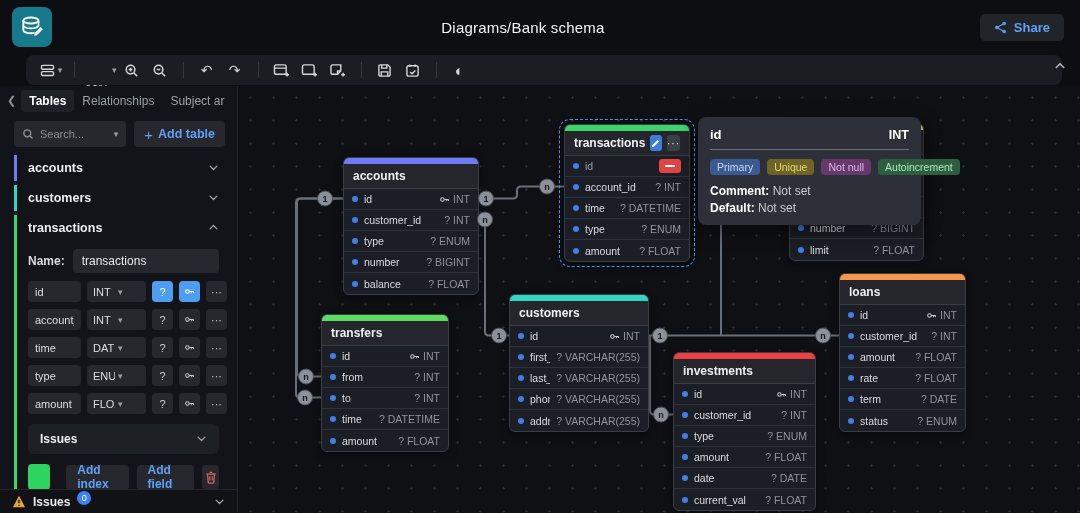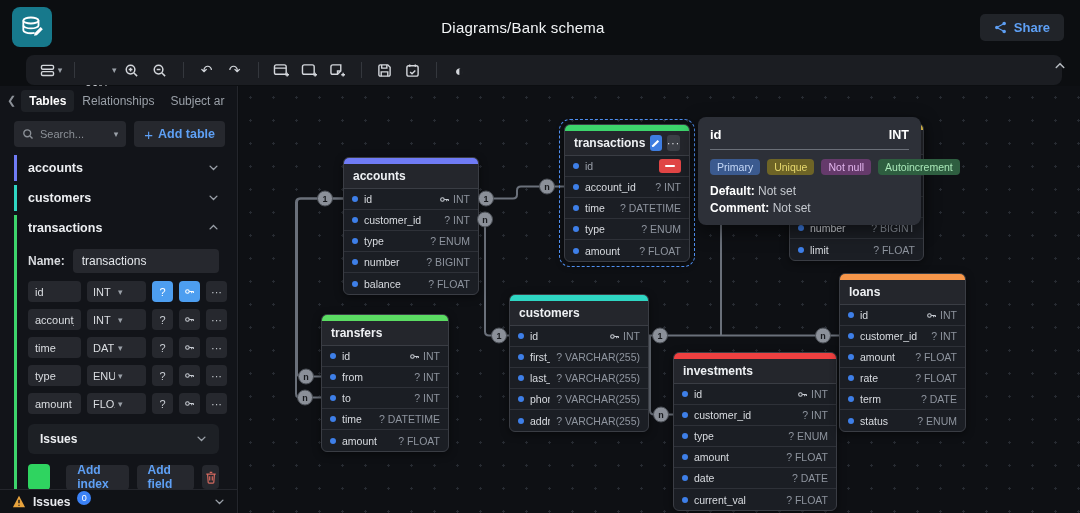--- a/index.html
+++ b/index.html
@@ -423,22 +423,22 @@
         <span class="tt-field">id</span>
         <span class="tt-type">INT</span>
       </div>
       <div class="tt-div"></div>
       <div class="tt-badges" id="tt-badges">
           <span class="tt-badge" style="background: rgb(59, 90, 143); color: rgb(197, 216, 247);">Primary</span>
           <span class="tt-badge" style="background: rgb(110, 100, 38); color: rgb(230, 216, 110);">Unique</span>
           <span class="tt-badge" style="background: rgb(101, 58, 107); color: rgb(227, 181, 238);">Not null</span>
           <span class="tt-badge" style="background: rgb(46, 94, 64); color: rgb(169, 232, 184);">Autoincrement</span>
         </div>
+      <div class="tt-line"><b>Comment:</b> <span>Not set</span></div>
       <div class="tt-line"><b>Default:</b> <span>Not set</span></div>
-      <div class="tt-line"><b>Comment:</b> <span>Not set</span></div>
     </div>
   <div class="etable" style="left: 104px; top: 71px; width: 136px;">
         <div class="estrip" style="background:#6f7bf5"></div>
         <div class="etitle">
           <span class="t">accounts</span>
         </div>
         <div class="erow">
           <span class="edot"></span>
           <span class="ename">id</span>
           <span class="etype"><svg width="11" height="11" viewBox="0 0 16 16" fill="none" stroke="#c9cdd4" stroke-width="1.5">
@@ -588,21 +588,21 @@
           <span class="edot"></span>
           <span class="ename">phone</span>
           <span class="etype">? VARCHAR(255)</span>
         </div>
         <div class="erow">
           <span class="edot"></span>
           <span class="ename">address</span>
           <span class="etype">? VARCHAR(255)</span>
         </div>
       </div>
-      <div class="etable" style="left: 434px; top: 266px; width: 164px;">
+      <div class="etable" style="left: 434px; top: 266px; width: 143px;">
         <div class="estrip" style="background:#ee4040"></div>
         <div class="etitle">
           <span class="t">investments</span>
         </div>
         <div class="erow">
           <span class="edot"></span>
           <span class="ename">id</span>
           <span class="etype"><svg width="11" height="11" viewBox="0 0 16 16" fill="none" stroke="#c9cdd4" stroke-width="1.5">
               <circle cx="5" cy="8" r="2.6"></circle>
               <path d="M7.6 8H14M11.2 8v2.7M13.7 8v2.1"></path>

